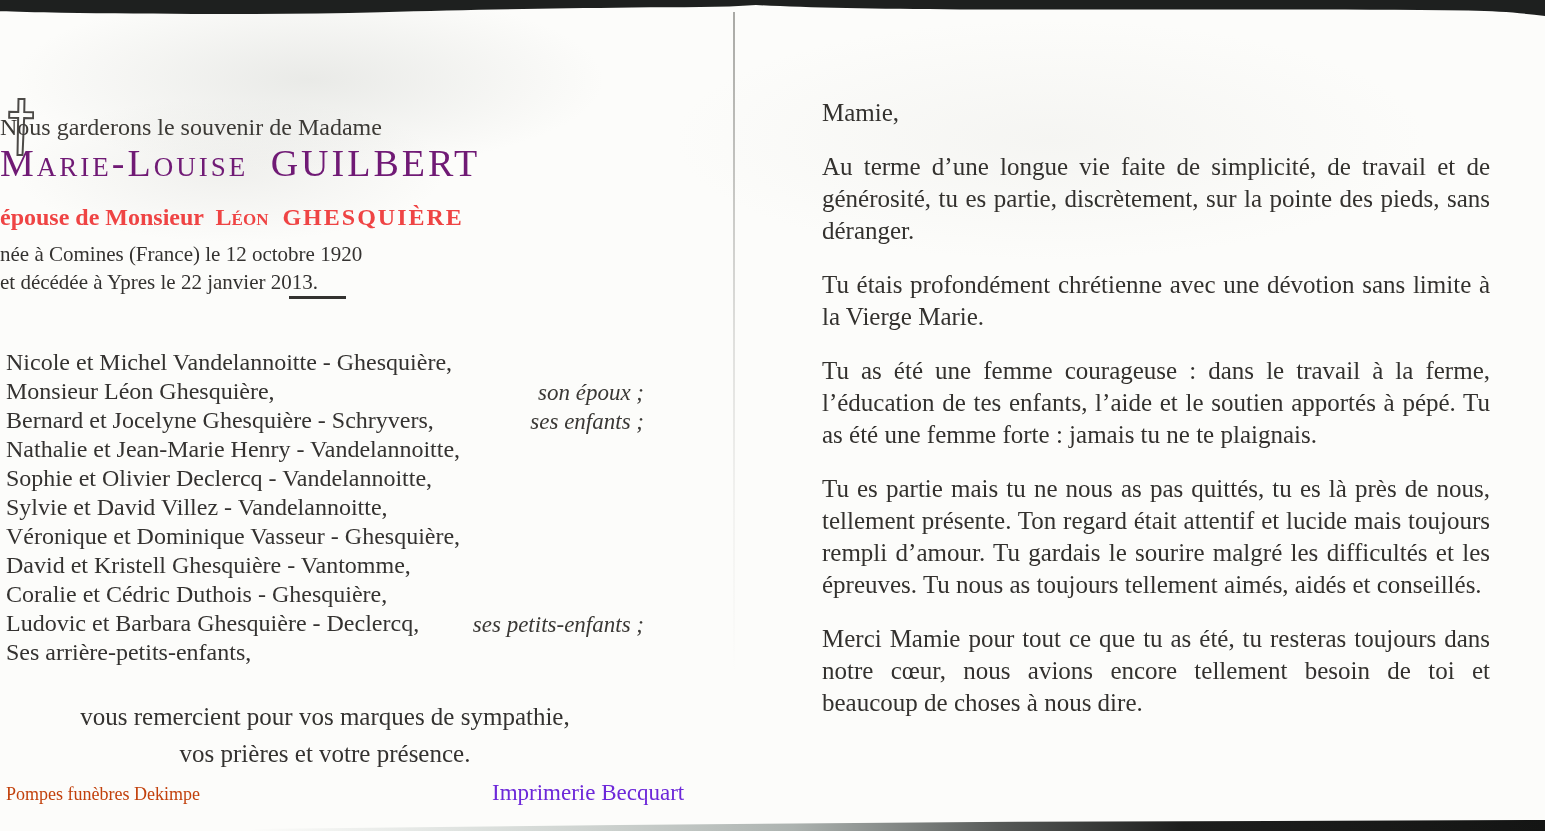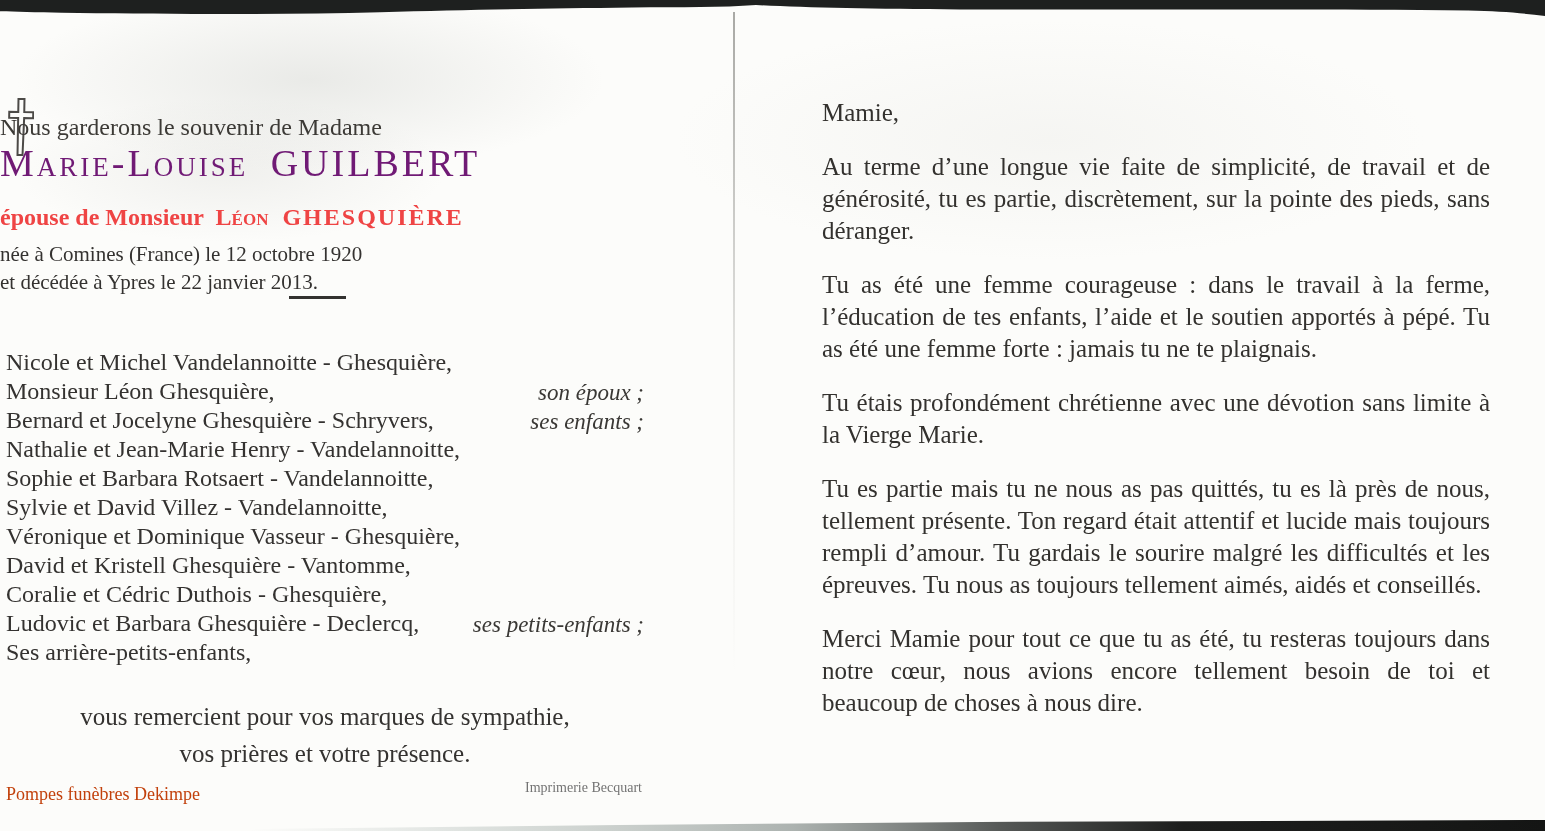--- a/index.html
+++ b/index.html
@@ -41,21 +41,21 @@
   .dates.first{margin-top:9px;}
   #divider{left:289px;top:296px;width:57px;height:3px;background:#333230;}
 
   #family-list{left:6px;top:348px;width:638px;}
   .frow{position:relative;height:29px;line-height:29px;font-size:24px;white-space:nowrap;}
   .frel{position:absolute;right:0;top:1px;font-style:italic;font-size:23px;color:#3a3835;}
 
   #thanks{left:0;top:698px;width:650px;text-align:center;font-size:25px;line-height:37px;}
 
   #credit-left{left:6px;top:784px;font-size:18px;color:#c2410c;}
-  #credit-right{left:492px;top:780px;font-size:14px;color:#737373;margin-left:33px;}
+  #credit-right{left:492px;top:780px;font-size:23px;color:#6d28d9;}
 
   
   #letter{left:822px;top:97px;width:668px;font-size:25px;line-height:32px;text-align:justify;color:#33312e;}
   #letter .salutation{line-height:32px;margin:0 0 22px 0;text-align:left;}
   #letter p{margin:0 0 22px 0;}
 </style>
 </head>
 <body>
 
 <svg id="top-edge" class="abs" viewBox="0 0 1545 22" preserveAspectRatio="none">
@@ -99,38 +99,38 @@
     <div class="dates">et décédée à Ypres le 22 janvier 2013.</div>
   </div>
 
   <div id="divider" class="abs"></div>
 
   <div id="family-list" class="abs">
     <div class="frow"><span>Nicole et Michel Vandelannoitte - Ghesquière,</span><span class="frel"></span></div>
     <div class="frow"><span>Monsieur Léon Ghesquière,</span><span class="frel">son époux ;</span></div>
     <div class="frow"><span>Bernard et Jocelyne Ghesquière - Schryvers,</span><span class="frel">ses enfants ;</span></div>
     <div class="frow"><span>Nathalie et Jean-Marie Henry - Vandelannoitte,</span><span class="frel"></span></div>
-    <div class="frow"><span>Sophie et Barbara Rotsaert - Vandelannoitte,</span><span class="frel"></span></div>
+    <div class="frow"><span>Sophie et Olivier Declercq - Vandelannoitte,</span><span class="frel"></span></div>
     <div class="frow"><span>Sylvie et David Villez - Vandelannoitte,</span><span class="frel"></span></div>
     <div class="frow"><span>Véronique et Dominique Vasseur - Ghesquière,</span><span class="frel"></span></div>
     <div class="frow"><span>David et Kristell Ghesquière - Vantomme,</span><span class="frel"></span></div>
     <div class="frow"><span>Coralie et Cédric Duthois - Ghesquière,</span><span class="frel"></span></div>
     <div class="frow"><span>Ludovic et Barbara Ghesquière - Declercq,</span><span class="frel">ses petits-enfants ;</span></div>
     <div class="frow"><span>Ses arrière-petits-enfants,</span><span class="frel"></span></div>
   </div>
 
   <div id="thanks" class="abs">
     <div>vous remercient pour vos marques de sympathie,</div>
     <div>vos prières et votre présence.</div>
   </div>
 
   <div id="credit-left" class="abs">Pompes funèbres Dekimpe</div>
   <div id="credit-right" class="abs">Imprimerie Becquart</div>
 </div>
 
 <div id="letter" class="abs">
   <div class="salutation">Mamie,</div>
   <p>Au terme d’une longue vie faite de simplicité, de travail et de générosité, tu es partie, discrètement, sur la pointe des pieds, sans déranger.</p>
+  <p>Tu étais profondément chrétienne avec une dévotion sans limite à la Vierge Marie.</p>
   <p>Tu as été une femme courageuse : dans le travail à la ferme, l’éducation de tes enfants, l’aide et le soutien apportés à pépé. Tu as été une femme forte : jamais tu ne te plaignais.</p>
-  <p>Tu étais profondément chrétienne avec une dévotion sans limite à la Vierge Marie.</p>
   <p>Tu es partie mais tu ne nous as pas quittés, tu es là près de nous, tellement présente. Ton regard était attentif et lucide mais toujours rempli d’amour. Tu gardais le sourire malgré les difficultés et les épreuves. Tu nous as toujours tellement aimés, aidés et conseillés.</p>
   <p>Merci Mamie pour tout ce que tu as été, tu resteras toujours dans notre cœur, nous avions encore tellement besoin de toi et beaucoup de choses à nous dire.</p>
 </div>
 
 </body></html>

